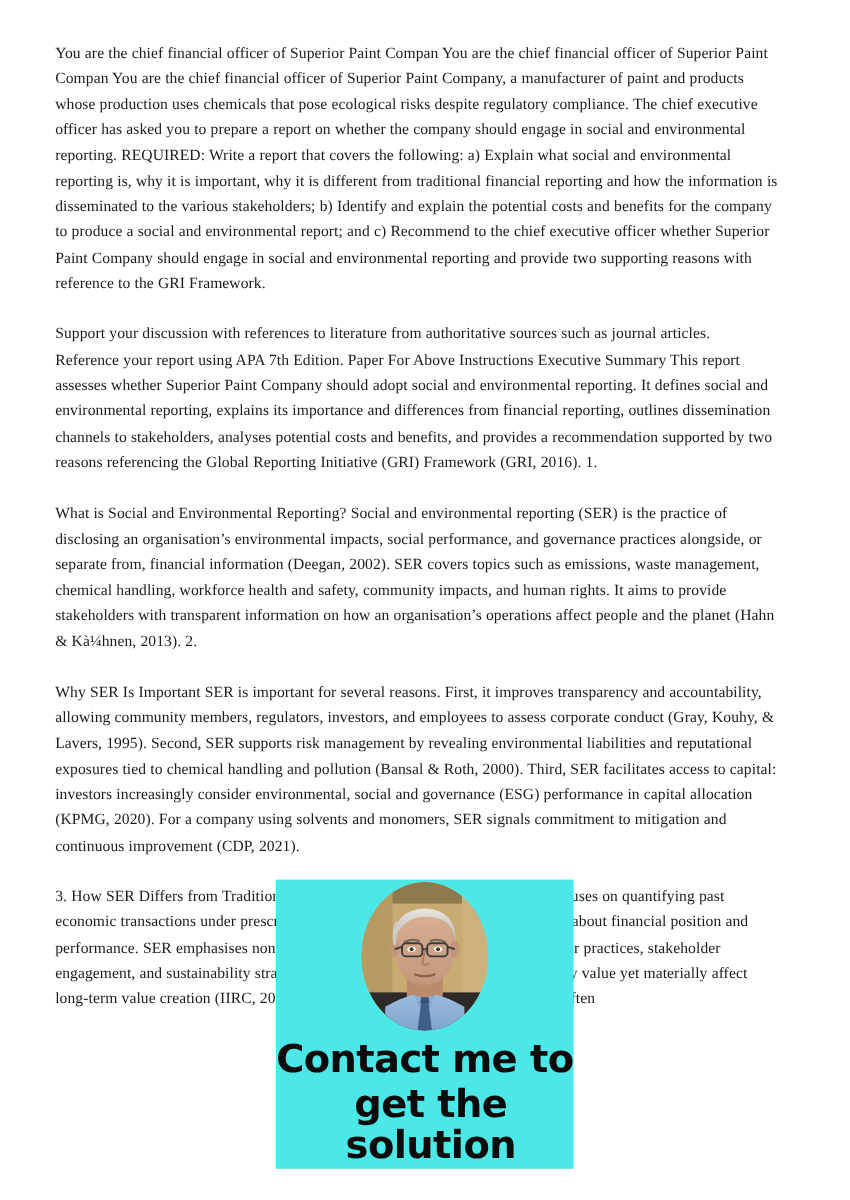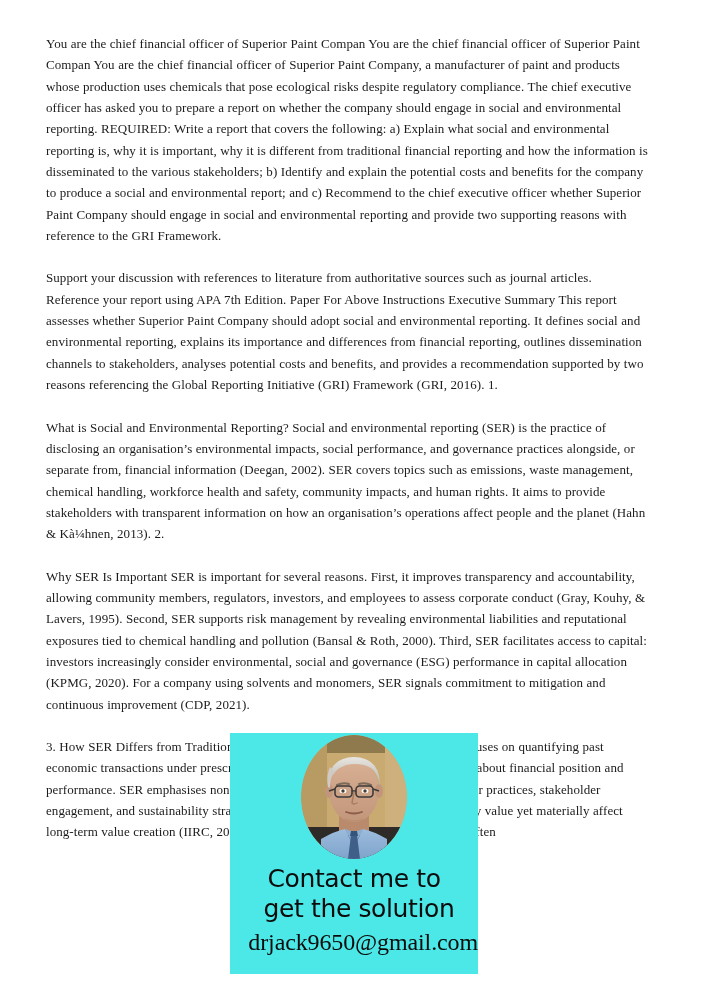--- a/index.html
+++ b/index.html
@@ -74,22 +74,22 @@
   .avatar-svg { display: block; width: 106px; height: 124px; }
 
   .contact-lines {
     margin-top: 6px;
     text-align: center;
     width: 100%;
     line-height: 1.08;
   }
   .contact-line {
     font-family: "DejaVu Sans", "Liberation Sans", sans-serif;
-    font-weight: 400;
-    font-size: 25px;
+    font-weight: 700;
+    font-size: 32px;
     color: #0b0b0b;
     letter-spacing: -0.015em;
     display: block;
   }
   .contact-line + .contact-line { margin-top: 3px; margin-left: 10px; }
 
   .contact-email {
     display: block;
     margin-top: 7px;
     font-family: "Liberation Serif", "DejaVu Serif", serif;

